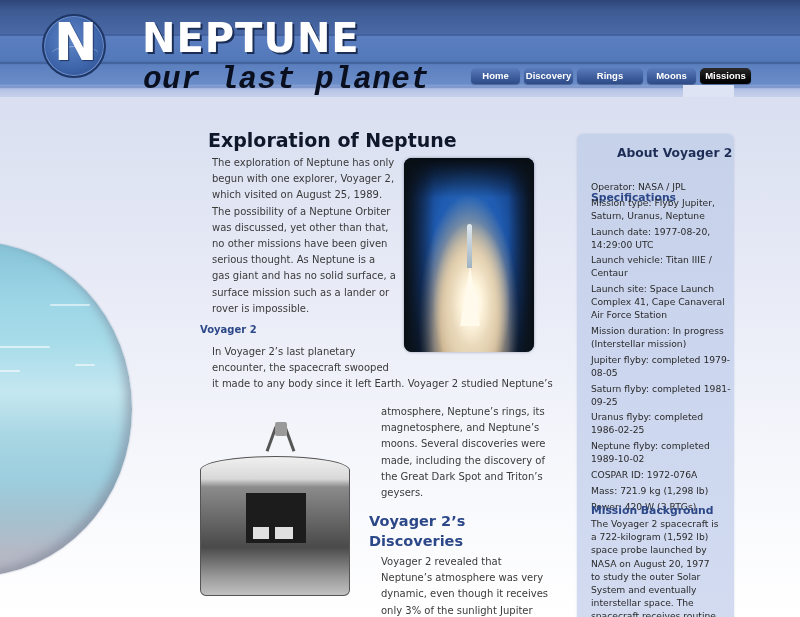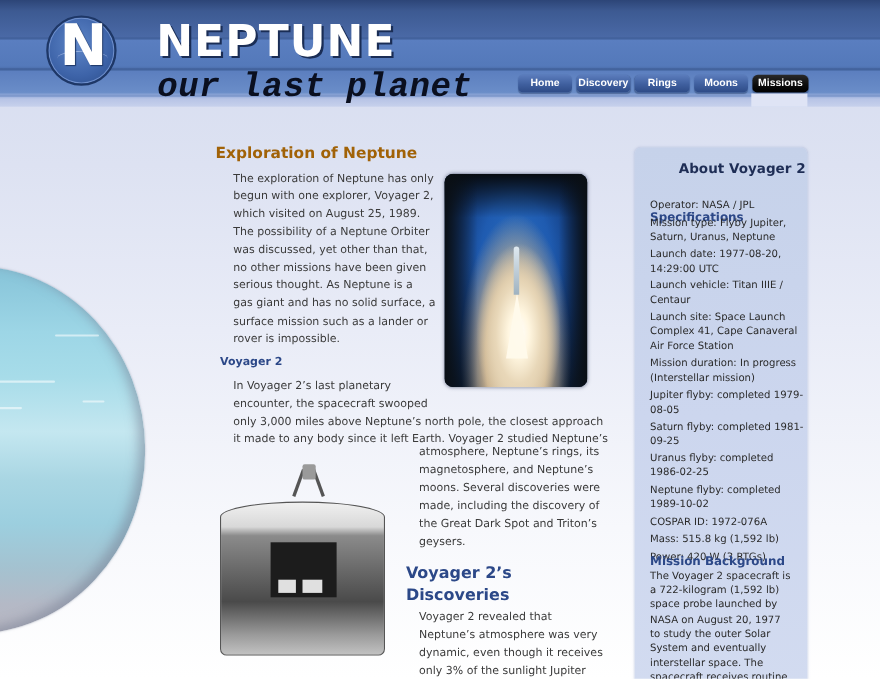--- a/index.html
+++ b/index.html
@@ -51,44 +51,44 @@
   .nav { position: absolute; left: 471px; top: 68px; height: 17px; display: flex; gap: 4px; }
   .nav-tab {
     height: 16px; border-radius: 5px 5px 4px 4px;
     background: linear-gradient(to bottom, #5b7cbc 0%, #3f5f9e 55%, #2e4b86 100%);
     color: #fff; font-family: "Liberation Sans", sans-serif; font-weight: bold; font-size: 9.5px;
     text-align: center; line-height: 16px; cursor: pointer;
     box-shadow: 0 1px 1px rgba(20,40,80,.4);
   }
   .nav-tab.t0 { width: 49px; }
   .nav-tab.t1 { width: 49px; }
-  .nav-tab.t2 { width: 50px; }
+  .nav-tab.t2 { width: 66px; }
   .nav-tab.t3 { width: 49px; }
   .nav-tab.active {
     width: 51px;
     background: linear-gradient(to bottom, #2a2a2a 0%, #0b0b0b 60%, #000 100%);
   }
   .active-indicator {
     position: absolute; left: 683px; top: 85px; width: 51px; height: 12px;
     background: #dfe4f5;
   }
   
   .planet {
     position: absolute; left: -180px; top: 242px; width: 312px; height: 334px;
     border-radius: 50%;
     background:
       radial-gradient(ellipse at 10% 40%, rgba(240,250,255,.9) 0%, rgba(210,240,250,.0) 35%),
       linear-gradient(to bottom, #86c3d8 0%, #9dd6e6 18%, #a7dce9 30%, #c4e7f0 45%, #a9d6e3 58%, #9ccfdf 70%, #a4c2d0 82%, #b4b9c6 92%, #b9b7c2 100%);
     box-shadow: inset -6px -4px 10px rgba(120,130,150,.55), 0 0 2px rgba(120,130,150,.6);
   }
   .planet .stripe { position:absolute; height: 2px; background: rgba(255,255,255,.55); border-radius: 2px; }
   h1.page-title {
-    position: absolute; left: 196px; top: 131px;
-    font-family: "DejaVu Sans", sans-serif; font-weight: bold; font-size: 14px;
-    color: #a16207; line-height: 18px;
+    position: absolute; left: 208px; top: 131px;
+    font-family: "DejaVu Sans", sans-serif; font-weight: bold; font-size: 19px;
+    color: #0f172a; line-height: 18px;
   }
   .para {
     position: absolute; font-family: "DejaVu Sans", sans-serif; font-size: 10px;
     color: #3a3a3a; line-height: 16.2px; margin-left: 12px;
   }
   .h2 {
     position: absolute; font-family: "DejaVu Sans", sans-serif; font-weight: bold;
     color: #2c4888; line-height: 20px;
   }
   .photo {
@@ -200,21 +200,20 @@
   <div class="rocket"></div>
 </div>
 
 <div class="h2" style="left:200px;top:320px;font-size:10px;">Voyager 2</div>
 
 <div class="para" style="left:200px;top:344px;width:200px;">
   <div>In Voyager 2’s last planetary</div>
   <div>encounter, the spacecraft swooped</div>
 </div>
 <div class="para" style="left:200px;top:376px;width:340px;white-space:nowrap;">
-  <div>only 3,000 miles above Neptune’s north pole, the closest approach</div>
   <div>it made to any body since it left Earth. Voyager 2 studied Neptune’s</div>
 </div>
 <div class="para" style="left:369px;top:404px;width:175px;white-space:nowrap;">
   <div>atmosphere, Neptune’s rings, its</div>
   <div>magnetosphere, and Neptune’s</div>
   <div>moons. Several discoveries were</div>
   <div>made, including the discovery of</div>
   <div>the Great Dark Spot and Triton’s</div>
   <div>geysers.</div>
 </div>
@@ -250,21 +249,21 @@
   <div class="sb-item">Mission type: Flyby Jupiter, Saturn, Uranus, Neptune</div>
   <div class="sb-item">Launch date: 1977-08-20, 14:29:00 UTC</div>
   <div class="sb-item">Launch vehicle: Titan IIIE / Centaur</div>
   <div class="sb-item">Launch site: Space Launch Complex 41, Cape Canaveral Air Force Station</div>
   <div class="sb-item">Mission duration: In progress (Interstellar mission)</div>
   <div class="sb-item">Jupiter flyby: completed 1979-08-05</div>
   <div class="sb-item">Saturn flyby: completed 1981-09-25</div>
   <div class="sb-item">Uranus flyby: completed 1986-02-25</div>
   <div class="sb-item">Neptune flyby: completed 1989-10-02</div>
   <div class="sb-item">COSPAR ID: 1972-076A</div>
-  <div class="sb-item">Mass: 515.8 kg (1,592 lb)</div>
+  <div class="sb-item">Mass: 721.9 kg (1,298 lb)</div>
   <div class="sb-item">Power: 420 W (3 RTGs)</div>
 </div>
 <div class="sb-h" style="top:504px;">Mission Background</div>
 <div class="sb-bg-text">
   <div>The Voyager 2 spacecraft is</div>
   <div>a 722-kilogram (1,592 lb)</div>
   <div>space probe launched by</div>
   <div>NASA on August 20, 1977</div>
   <div>to study the outer Solar</div>
   <div>System and eventually</div>

